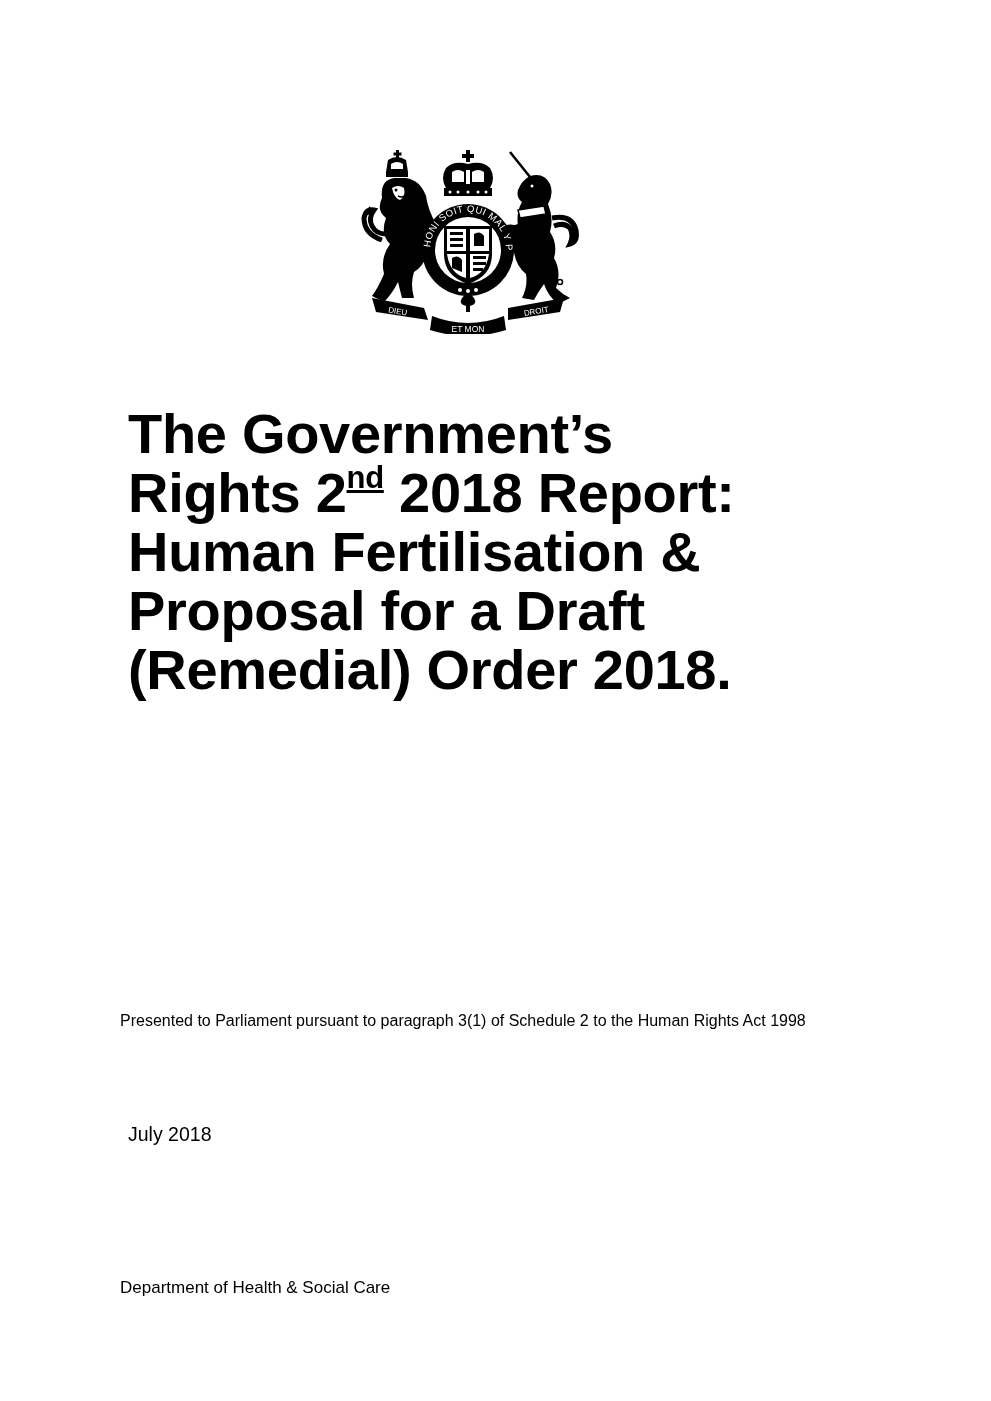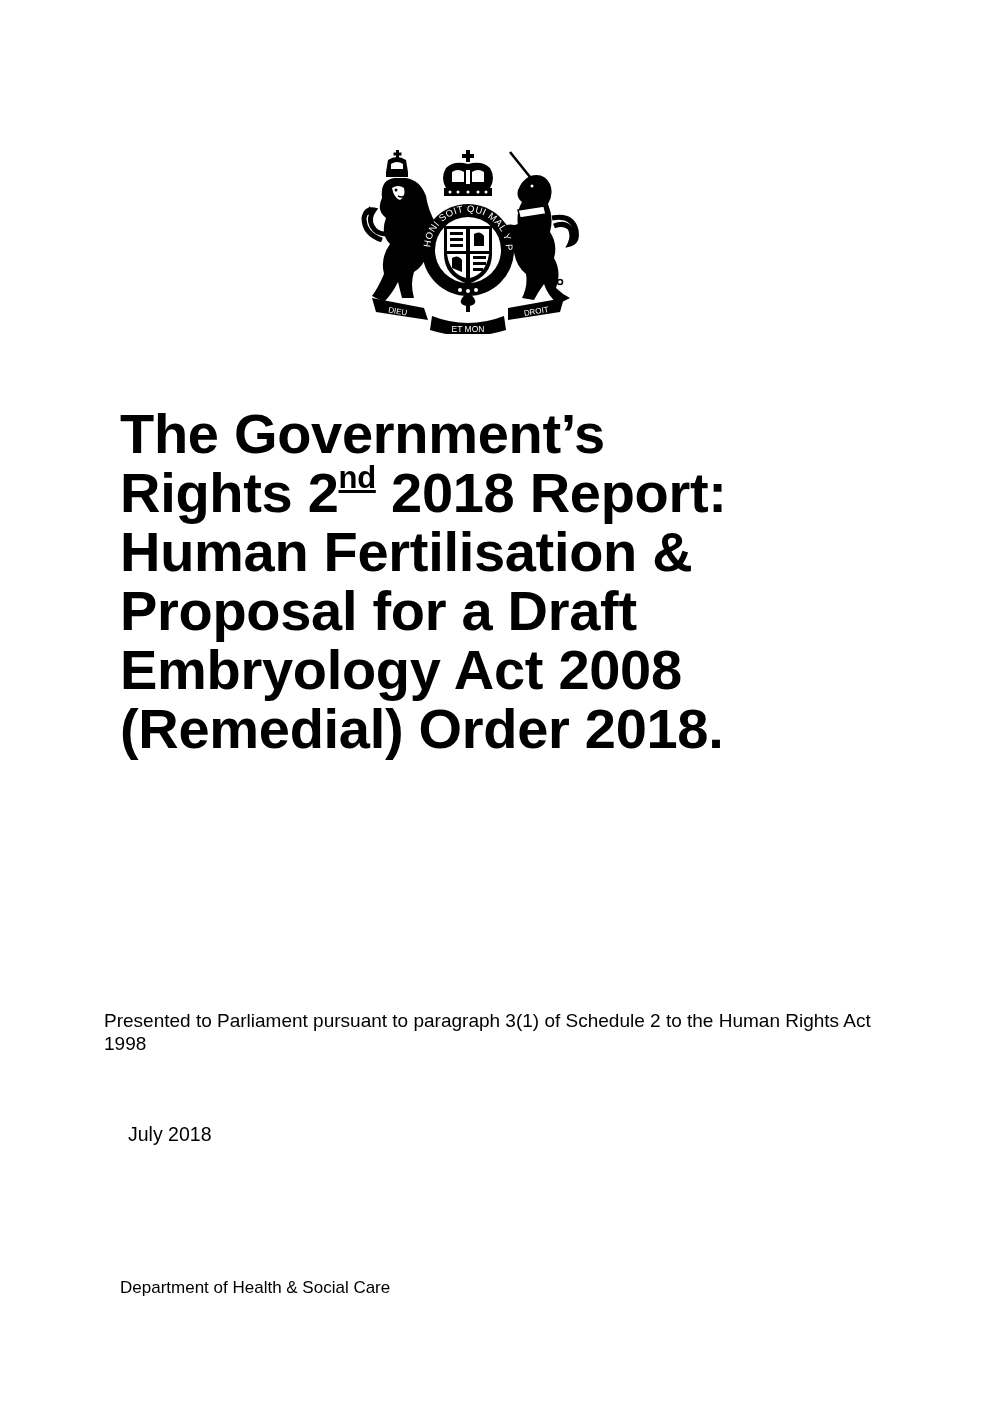--- a/index.html
+++ b/index.html
@@ -17,46 +17,46 @@
     }
     .crest {
       position: absolute;
       left: 358px;
       top: 148px;
       width: 224px;
       height: 186px;
     }
     .title {
       position: absolute;
-      left: 120px;
+      left: 128px;
       top: 404px;
       width: 800px;
       margin: 0;
       font-family: "Liberation Sans", sans-serif;
       font-weight: bold;
       font-size: 56px;
       line-height: 59px;
       letter-spacing: -0.3px;
     }
     .title .line { display: block; white-space: nowrap; }
     .title sup {
       font-size: 31px;
       line-height: 0;
       position: relative;
       top: -4px;
       vertical-align: super;
       text-decoration: underline;
     }
     .presented {
       position: absolute;
-      left: 104px;
+      left: 120px;
       top: 1009px;
       width: 780px;
       margin: 0;
-      font-size: 19px;
+      font-size: 16px;
       line-height: 23px;
     }
     .date {
       position: absolute;
       left: 120px;
       top: 1115px;
       margin: 8px;
       font-size: 19.5px;
       line-height: 23px;
     }
@@ -180,21 +180,20 @@
       <text x="178" y="166" font-family="Liberation Sans, sans-serif" font-size="8" fill="#fff" text-anchor="middle" transform="rotate(-10 178 162)">DROIT</text>
     </g>
   </svg>
 </div>
 
 <h1 class="title">
   <span class="line">The Government’s</span>
   <span class="line"><span>Rights 2</span><sup>nd</sup><span> 2018 Report:</span></span>
   <span class="line">Human Fertilisation &amp;</span>
   <span class="line">Proposal for a Draft</span>
-  <span class="line">Embryology Act 2008</span>
   <span class="line">(Remedial) Order 2018.</span>
 </h1>
 
 <p class="presented">Presented to Parliament pursuant to paragraph 3(1) of Schedule 2 to the Human Rights Act 1998</p>
 
 <p class="date">July 2018</p>
 
 <p class="dept">Department of Health &amp; Social Care</p>
 
 </body></html>

